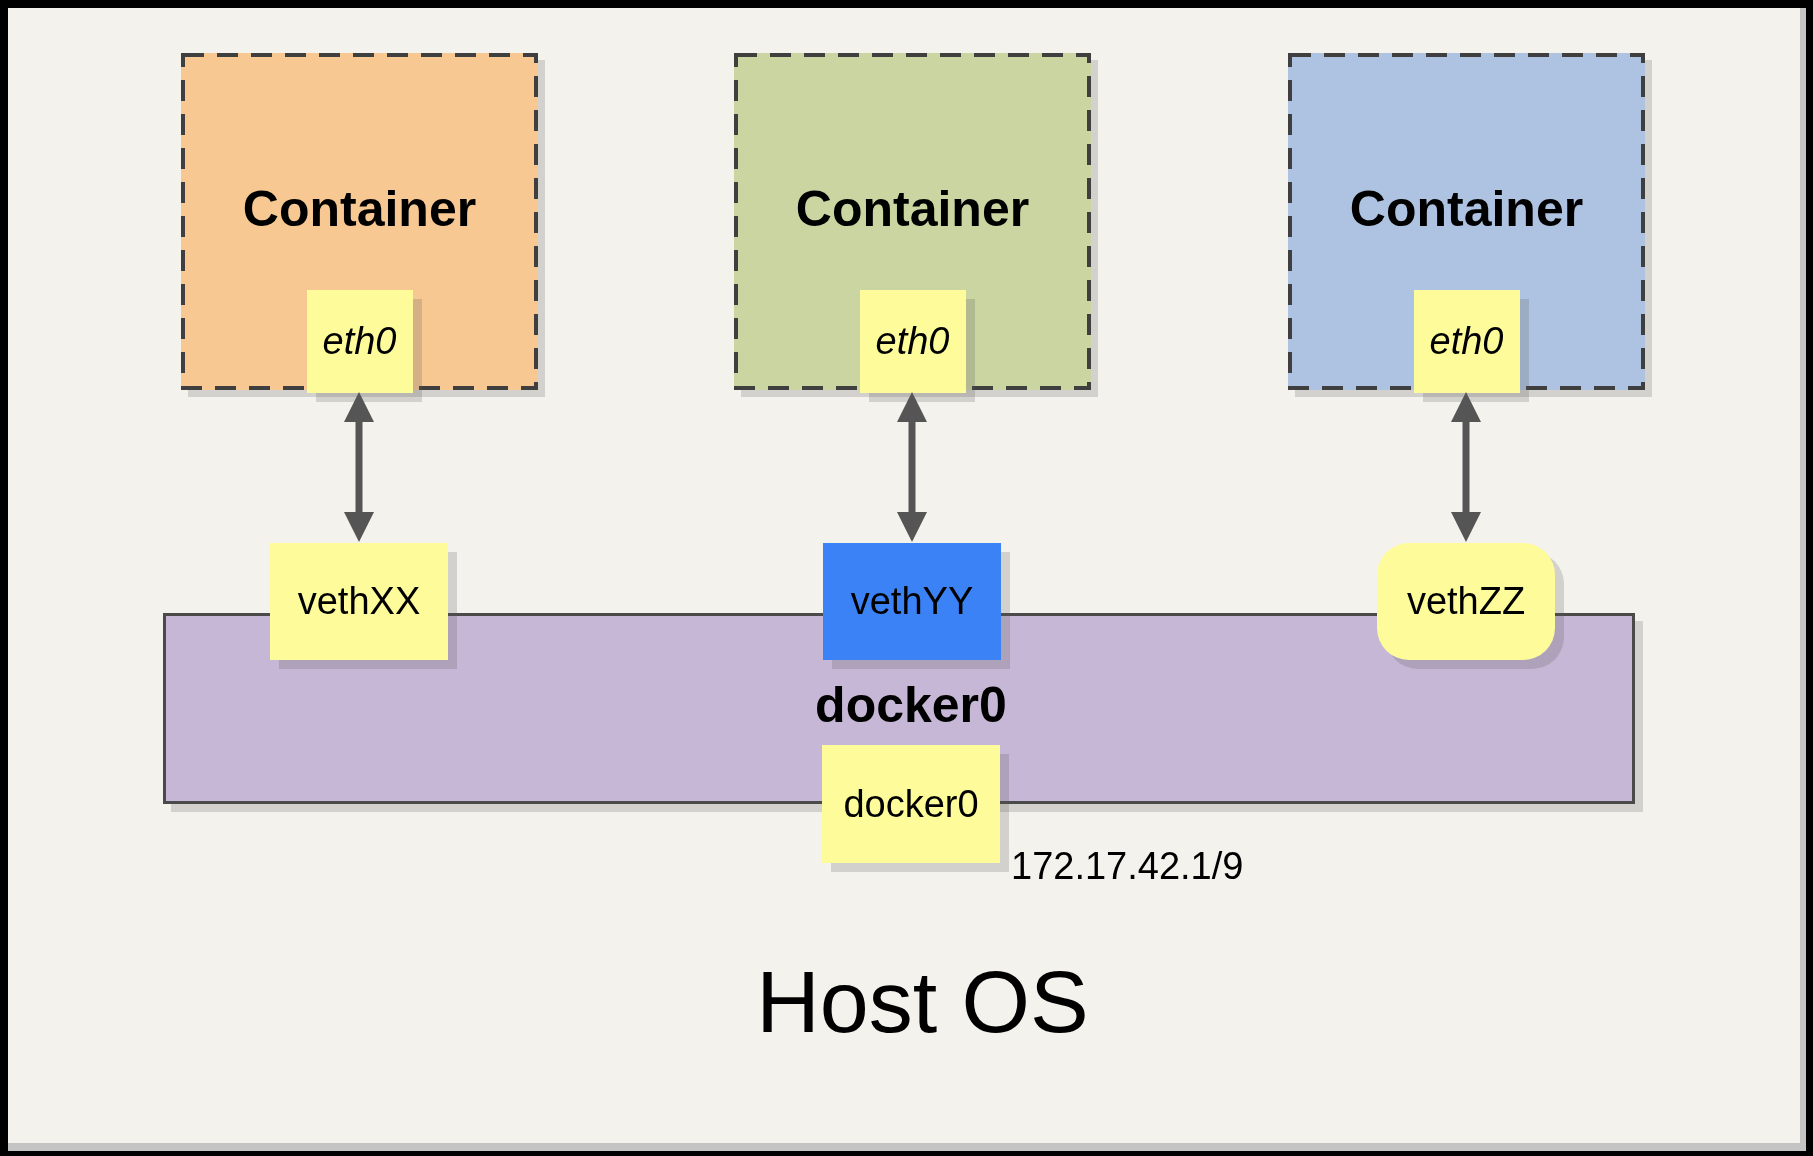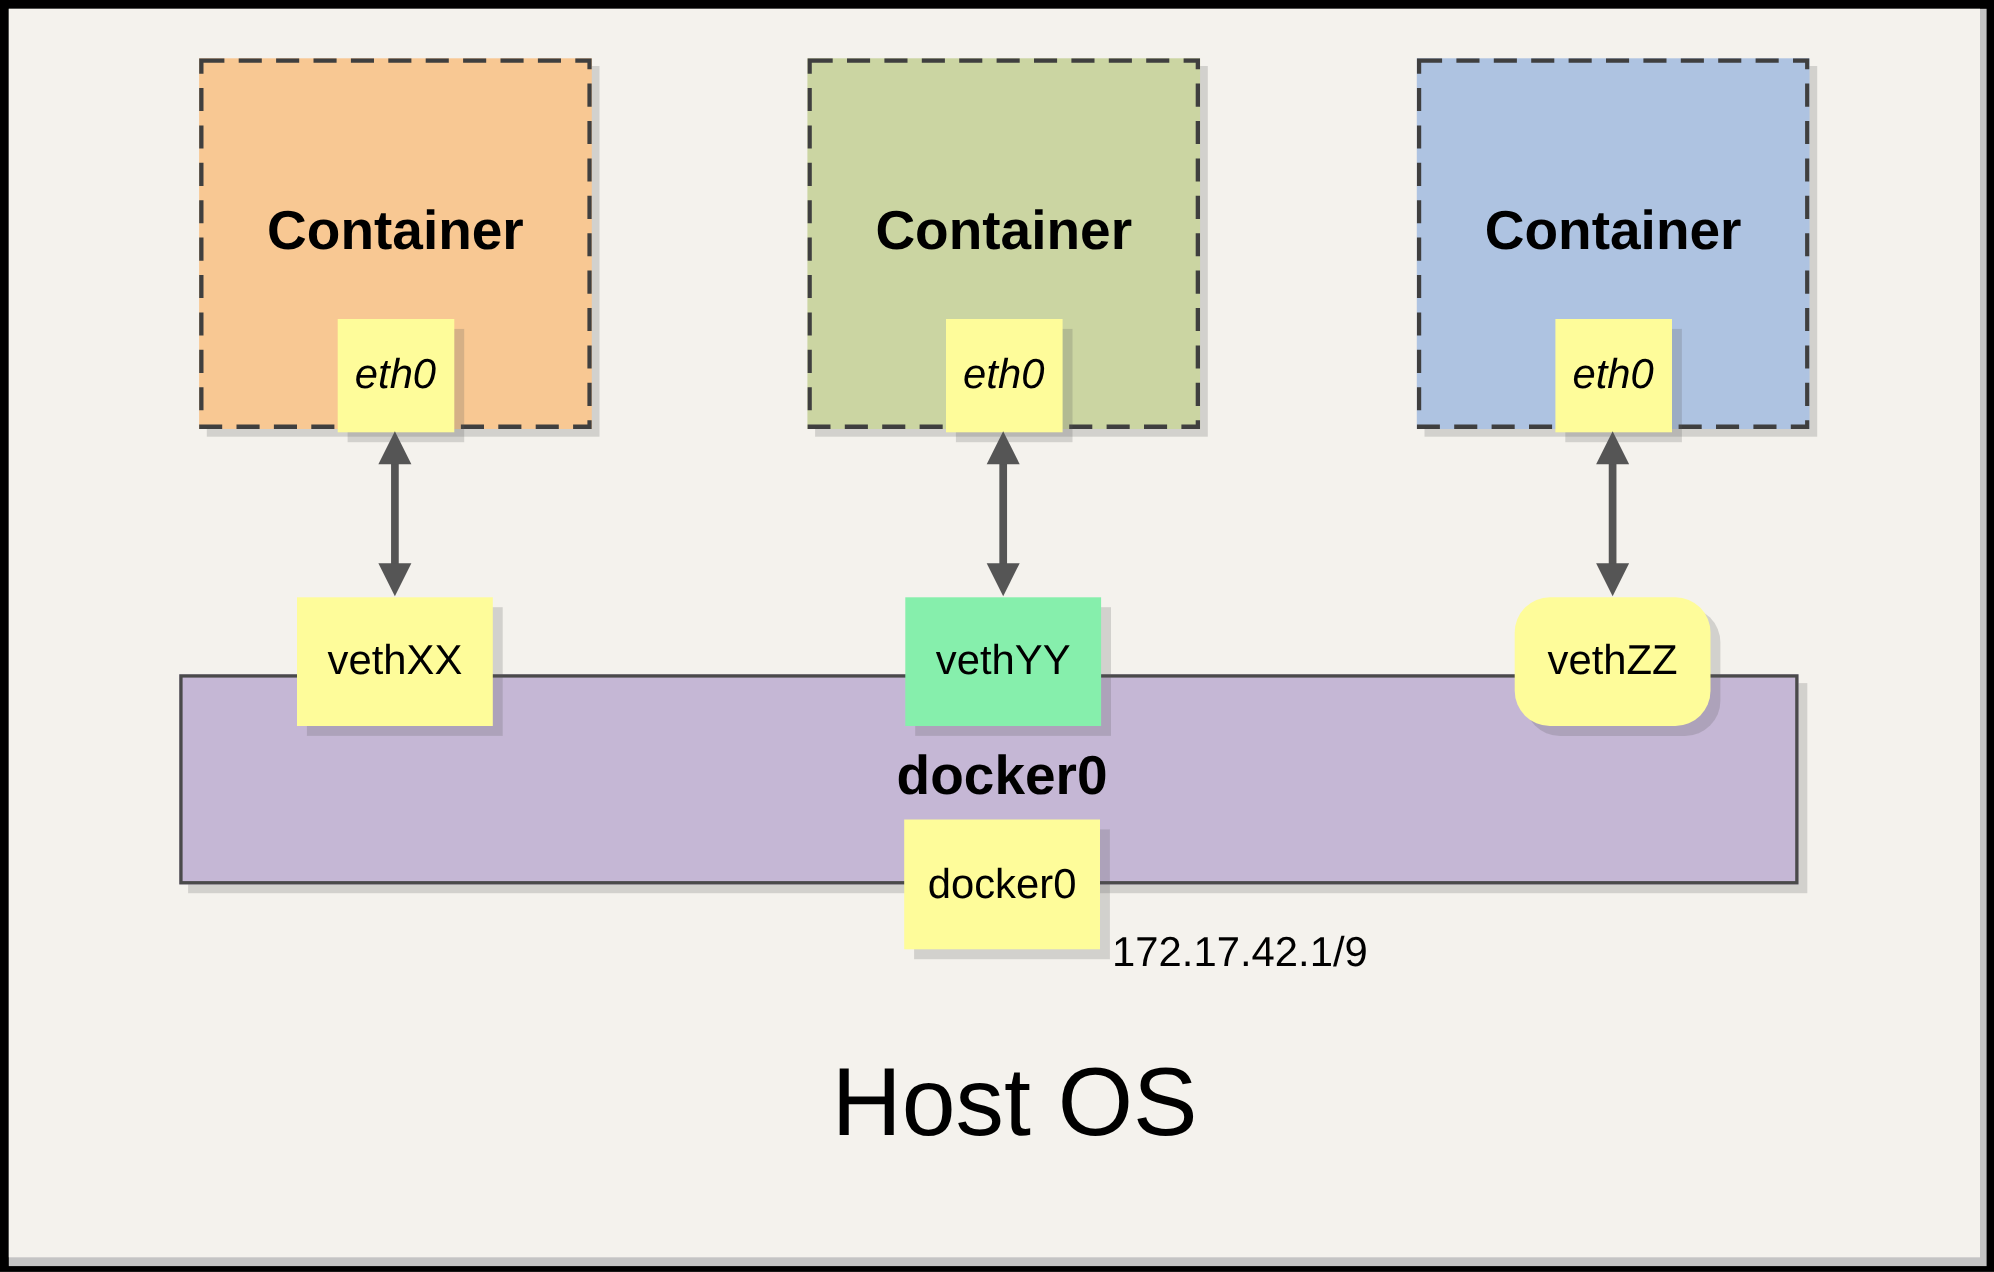--- a/index.html
+++ b/index.html
@@ -187,21 +187,21 @@
     <polygon points="22,2 7,32 37,32" fill="currentColor"></polygon>
     <polygon points="22,152 7,122 37,122" fill="currentColor"></polygon>
   </svg>
 
   <div class="bridge-bar" id="bridge-bar" style="background: rgb(197, 183, 213);"></div>
   <div class="bridge-label">docker0</div>
 
   <div class="note-box veth-box" style="left: 270px; background: rgb(254, 252, 154);">
     <span>vethXX</span>
   </div>
-  <div class="note-box veth-box" style="left: 823px; background: #86efac;">
+  <div class="note-box veth-box" style="left: 823px; background: #3b82f6;">
     <span>vethYY</span>
   </div>
   <div class="note-box veth-box" style="left: 1377px; background: rgb(254, 252, 154); border-radius: 32px;">
     <span>vethZZ</span>
   </div>
 
   <div class="note-box docker0-box" style="background: rgb(254, 252, 154);">
     <span>docker0</span>
   </div>
   <div class="bridge-ip">172.17.42.1/9</div>

